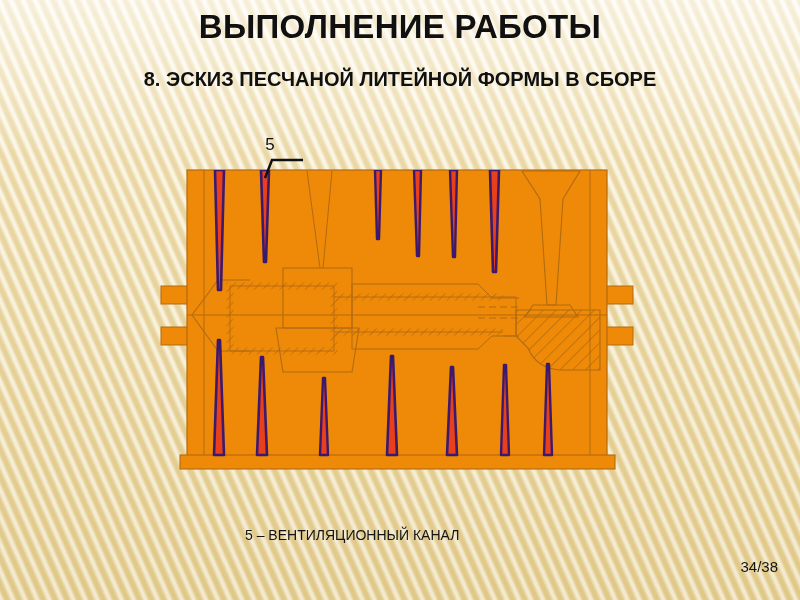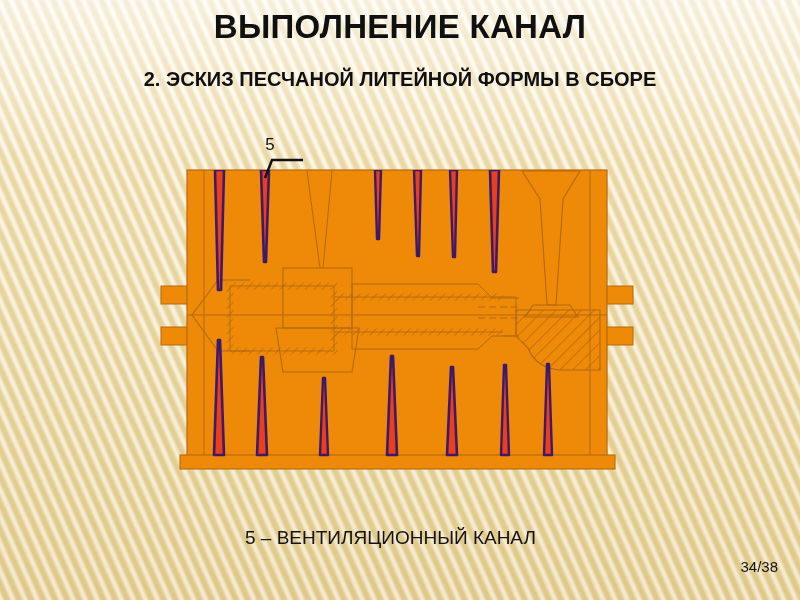--- a/index.html
+++ b/index.html
@@ -59,21 +59,21 @@
     text-align: center;
     font-size: 20px;
     font-weight: bold;
     color: #101010;
     z-index: 4;
   }
 
   #caption {
     position: absolute;
     left: 245px; top: 527px;
-    font-size: 19px;
+    font-size: 14px;
     font-weight: normal;
     color: #141414;
     z-index: 4;
   }
 
   #pagenum {
     position: absolute;
     right: 22px; top: 558px;
     font-size: 15px;
     color: #141414;
@@ -86,23 +86,23 @@
     width: 800px; height: 600px;
     z-index: 3;
   }
   #figure svg { display: block; }
 </style>
 </head>
 <body>
 
 <div id="slide">
 
-  <div id="title">ВЫПОЛНЕНИЕ КАНАЛ</div>
+  <div id="title">ВЫПОЛНЕНИЕ РАБОТЫ</div>
 
-  <div id="subtitle">2. ЭСКИЗ ПЕСЧАНОЙ ЛИТЕЙНОЙ ФОРМЫ В СБОРЕ</div>
+  <div id="subtitle">8. ЭСКИЗ ПЕСЧАНОЙ ЛИТЕЙНОЙ ФОРМЫ В СБОРЕ</div>
 
   <div id="figure">
     <svg width="800" height="600" viewBox="0 0 800 600" xmlns="http://www.w3.org/2000/svg">
       <defs>
 
         <pattern id="hatchFine" width="6" height="6" patternTransform="rotate(45)" patternUnits="userSpaceOnUse">
           <line x1="0" y1="0" x2="0" y2="6" stroke="#a8620c" stroke-width="1.1"></line>
         </pattern>
         <pattern id="hatchWide" width="9" height="9" patternTransform="rotate(45)" patternUnits="userSpaceOnUse">
           <line x1="0" y1="0" x2="0" y2="9" stroke="#a8620c" stroke-width="1.2"></line>

